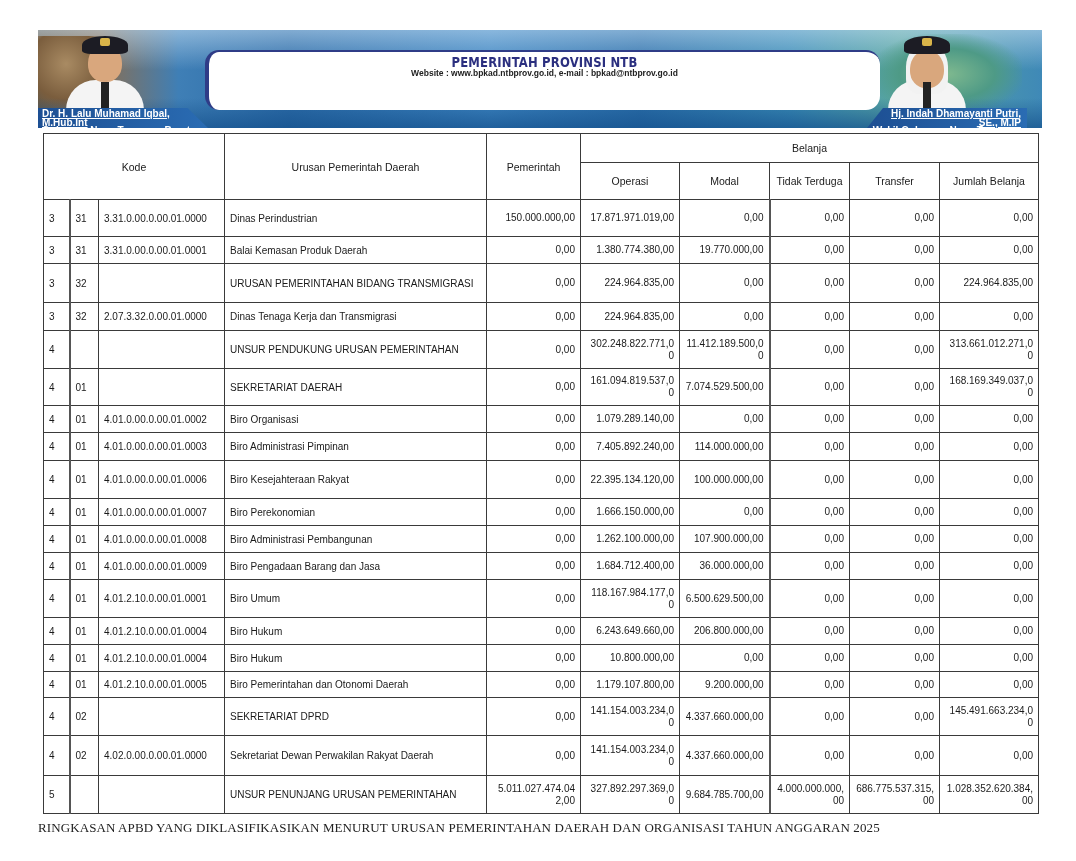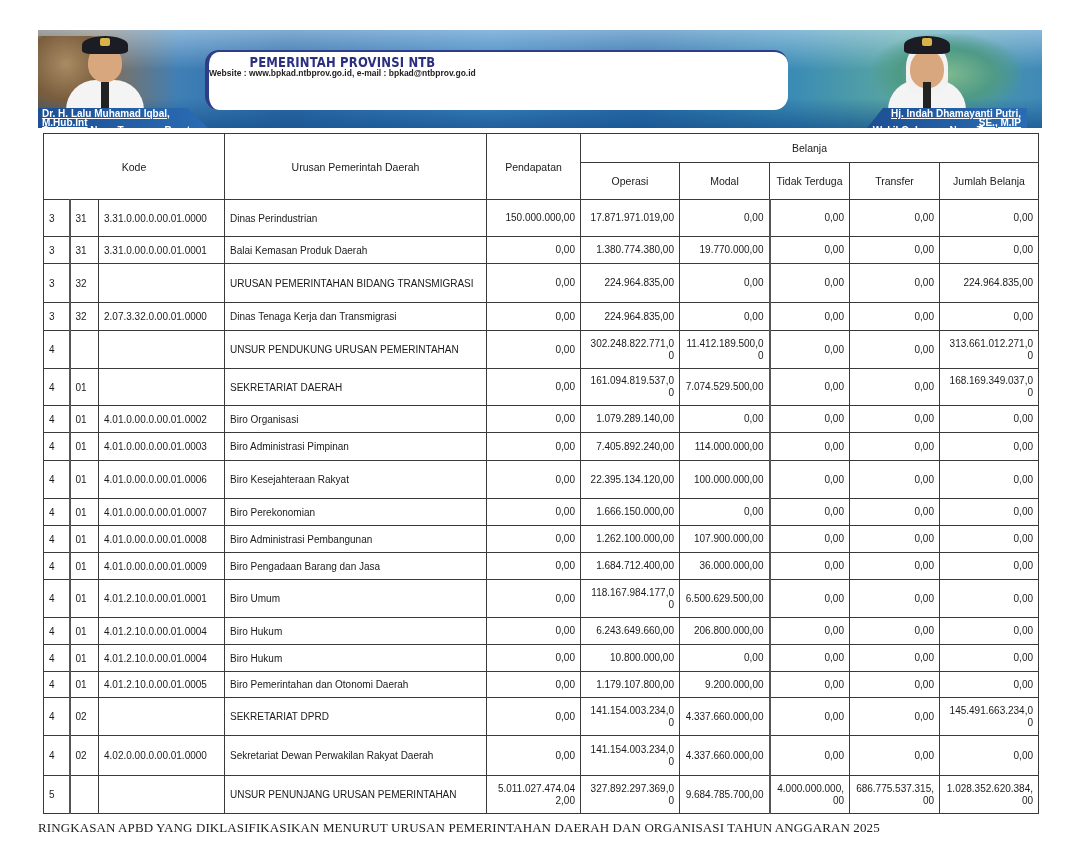--- a/index.html
+++ b/index.html
@@ -21,21 +21,21 @@
   .p-cap .emb { position:absolute; left:18px; top:2px; width:10px; height:8px; background:#d9b44a; border-radius:2px; }
   .p-hijab { position:absolute; left:24px; top:14px; width:42px; height:50px; border-radius: 45% 45% 30% 30%; background:#f2f2f2; }
   .p-body { position:absolute; left:6px; top:50px; width:78px; height:40px; border-radius: 30px 30px 0 0; background:#f4f4f4; }
   .p-tie { position:absolute; left:41px; top:52px; width:8px; height:26px; background:#222; }
 
   .name-plate { position:absolute; bottom:0; height:20px; padding: 2px 6px 0 4px; box-sizing:border-box; background: linear-gradient(90deg, #1d4f93, #2a6cb3); color:#fff; font-size:10px; font-weight:bold; line-height:8.5px; }
   .name-plate.left { left:0; width:170px; clip-path: polygon(0 0, 88% 0, 100% 100%, 0 100%); }
   .name-plate.right { right:15px; width:160px; text-align:right; clip-path: polygon(10% 0, 100% 0, 100% 100%, 0 100%); }
   .name-plate .nm { text-decoration: underline; display:block; }
 
-  .title-card { position:absolute; left:167px; top:20px; width:583px; height:60px; background:#fff; border-radius: 14px; border-left: 4px solid #2f3c87; border-top: 2px solid #2f3c87; box-sizing:border-box; text-align:left; }
+  .title-card { position:absolute; left:167px; top:20px; width:675px; height:60px; background:#fff; border-radius: 14px; border-left: 4px solid #2f3c87; border-top: 2px solid #2f3c87; box-sizing:border-box; text-align:center; }
   .t1 { font-family: "DejaVu Sans", sans-serif; font-weight:bold; font-size:13.5px; color:#2b2f7f; letter-spacing:0.2px; margin-top:3px; line-height:14px; transform: scaleX(0.86); }
   .t2 { font-family: "DejaVu Sans", sans-serif; font-weight:bold; font-size:19px; color:#1d72b8; line-height:20px; letter-spacing:0.3px; }
   .t3, .t4 { font-size:8.5px; font-weight:bold; color:#222; line-height:9.5px; }
 
   
   table.apbd { position:absolute; left:43px; top:133px; width:995px; border-collapse: collapse; table-layout: fixed; font-size:10px; }
   table.apbd td, table.apbd th { border: 1px solid #3a3a3a; padding: 0 5px; overflow: hidden; }
   table.apbd th { font-weight: normal; font-size: 10.5px; text-align:center; vertical-align: middle; }
   .c-a { text-align:left; }
   .c-b { text-align:left; }
@@ -98,21 +98,21 @@
     <col style="width:99px">
     <col style="width:90px">
     <col style="width:80px">
     <col style="width:90px">
     <col style="width:99px">
   </colgroup>
   <thead>
     <tr style="height:29px;">
       <th colspan="3" rowspan="2">Kode</th>
       <th rowspan="2">Urusan Pemerintah Daerah</th>
-      <th rowspan="2">Pendapatan</th>
+      <th rowspan="2">Pemerintah</th>
       <th colspan="5">Belanja</th>
     </tr>
     <tr style="height:37px;">
       <th>Operasi</th>
       <th>Modal</th>
       <th style="line-height:13px;">Tidak Terduga</th>
       <th>Transfer</th>
       <th>Jumlah Belanja</th>
     </tr>
   </thead>

